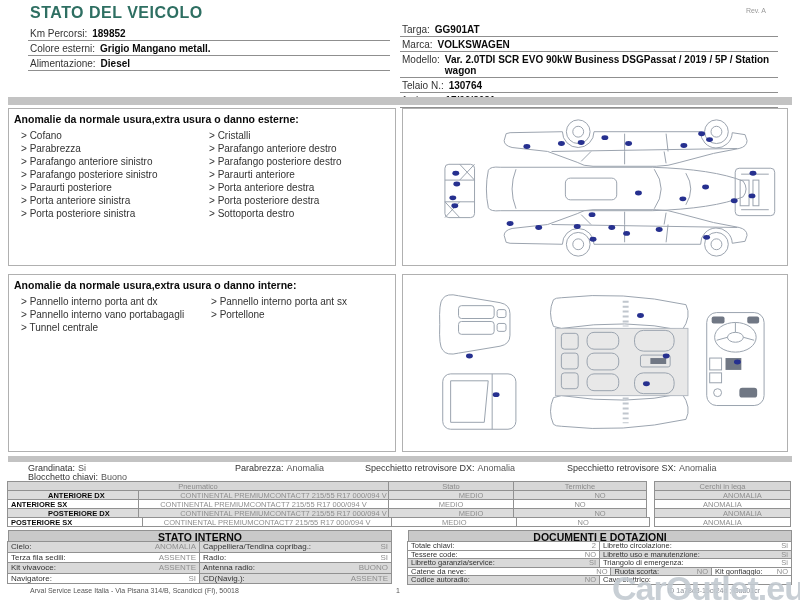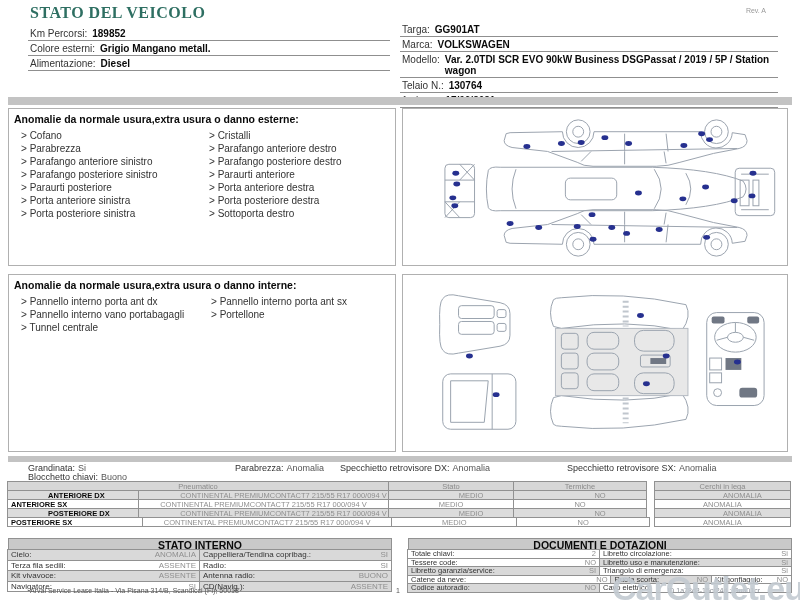--- a/index.html
+++ b/index.html
@@ -1,19 +1,19 @@
 <!DOCTYPE html>
 <html><head>
 <meta charset="utf-8">
 <style>
   html,body{margin:0;padding:0;background:#fff;}
   .page{position:relative;width:800px;height:600px;background:#fff;overflow:hidden;
         font-family:"Liberation Sans",sans-serif;color:#222;}
   .abs{position:absolute;}
-  .page-title{font-size:16px;font-weight:bold;letter-spacing:.5px;color:#2e6f62;font-family:Liberation Serif, serif;}
+  .page-title{font-size:16px;font-weight:bold;letter-spacing:.5px;color:#2e6f62;}
   .rev{font-size:7px;color:#999;}
   .info-block{font-size:10px;}
   .inforow{display:flex;align-items:baseline;border-bottom:1px solid #8f8f8f;
            padding:2px 0 1px 2px;min-height:11px;}
   .inforow .lbl{color:#333;white-space:nowrap;}
   .inforow .val{font-weight:bold;color:#0a0a0a;margin-left:5px;}
   .band{position:absolute;left:8px;width:784px;height:8px;background:#c3c3c3;}
   .panel{position:absolute;border:1px solid #b0b0b0;background:#fff;box-sizing:border-box;}
   .panel-title{font-size:10.5px;font-weight:bold;color:#0a0a0a;padding:4px 0 2px 5px;}
   .anom-cols{display:flex;padding:3px 0 0 12px;font-size:10px;color:#333;}
@@ -29,21 +29,21 @@
   .frow{display:flex;}
   .fcell{border:1px solid #919191;margin-left:-1px;margin-top:-1px;box-sizing:border-box;
          height:10px;line-height:8px;text-align:center;color:#8f8f8f;
          overflow:hidden;white-space:nowrap;padding-top:1px;background:#fff;}
   .fcell.hd{background:#d7d7d7;color:#8b8b8b;}
   .fcell.pos{font-weight:bold;color:#0a0a0a;text-align:left;padding-left:3px;}
   .fcell.sh{background:#dcdcdc;padding-left:40px;}
   
   .btable{position:absolute;font-size:8px;}
   .btable .bhead{border:1px solid #919191;background:#c9c9c9;height:12px;line-height:12px;
-                 text-align:center;font-weight:bold;font-size:10.5px;color:#0a0a0a;box-sizing:border-box;margin-top:8px;}
+                 text-align:center;font-weight:bold;font-size:10.5px;color:#0a0a0a;box-sizing:border-box;}
   .bcell{border:1px solid #919191;margin-left:-1px;margin-top:-1px;box-sizing:border-box;
          display:flex;justify-content:space-between;align-items:center;
          padding:0 3px;background:#fff;overflow:hidden;white-space:nowrap;}
   .bcell .bl{color:#333;}
   .bcell .bv{color:#8f8f8f;}
   .bcell.sh{background:#d9d9d9;}
   .si-row .bcell{height:11.5px;text-align:right;}
   .doc-row .bcell{height:9.5px;font-size:7.5px;}
   .footer{position:absolute;font-size:7px;color:#555;white-space:nowrap;}
   .watermark{position:absolute;right:-4px;bottom:-8px;font-size:34px;font-weight:bold;
@@ -246,21 +246,21 @@
 
   <div class="status-item" style="left:28px;top:463px;">
     <span>Grandinata:</span><span class="sv">Si</span>
   </div>
   <div class="status-item" style="left:28px;top:472px;">
     <span>Blocchetto chiavi:</span><span class="sv">Buono</span>
   </div>
   <div class="status-item" style="left:235px;top:463px;">
     <span>Parabrezza:</span><span class="sv">Anomalia</span>
   </div>
-  <div class="status-item" style="left:340px;top:463px;">
+  <div class="status-item" style="left:365px;top:463px;">
     <span>Specchietto retrovisore DX:</span><span class="sv">Anomalia</span>
   </div>
   <div class="status-item" style="left:567px;top:463px;">
     <span>Specchietto retrovisore SX:</span><span class="sv">Anomalia</span>
   </div>
 
   <div class="ftable" style="left:8px;top:482px;width:642px;">
     <div class="frow">
       <div class="fcell hd" style="width:382px;">Pneumatico</div>
       <div class="fcell hd" style="width:126px;">Stato</div>

